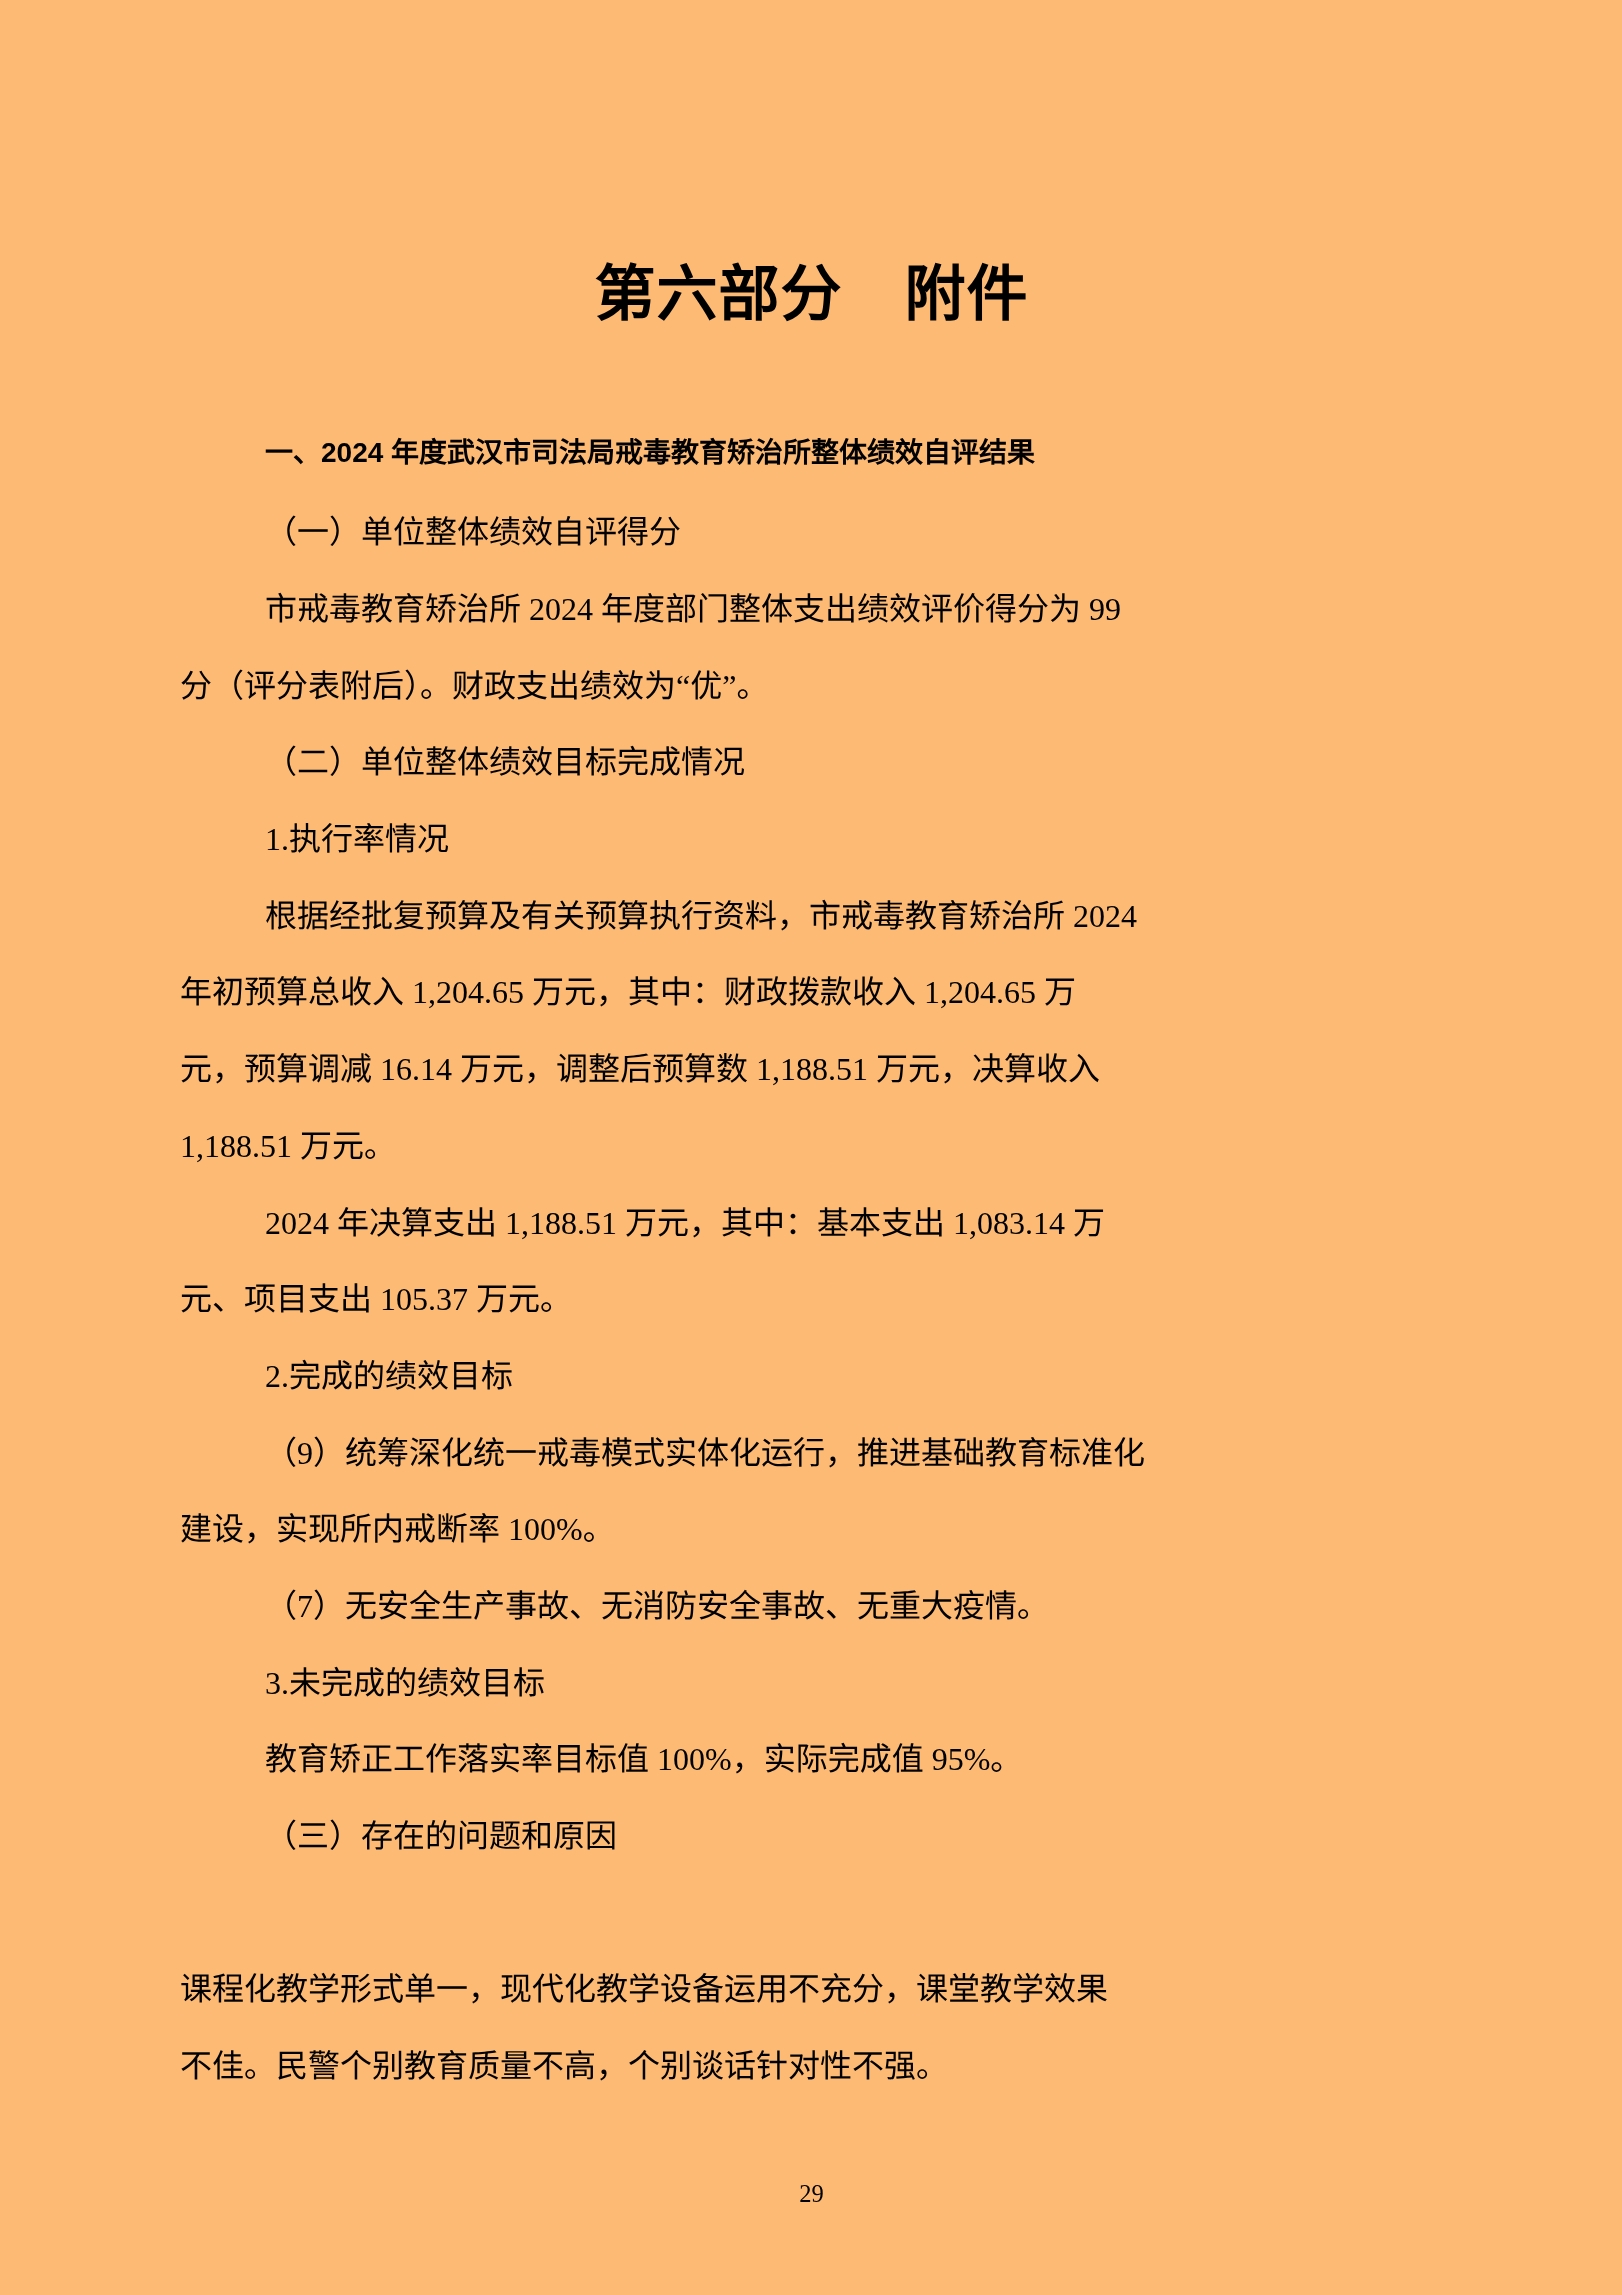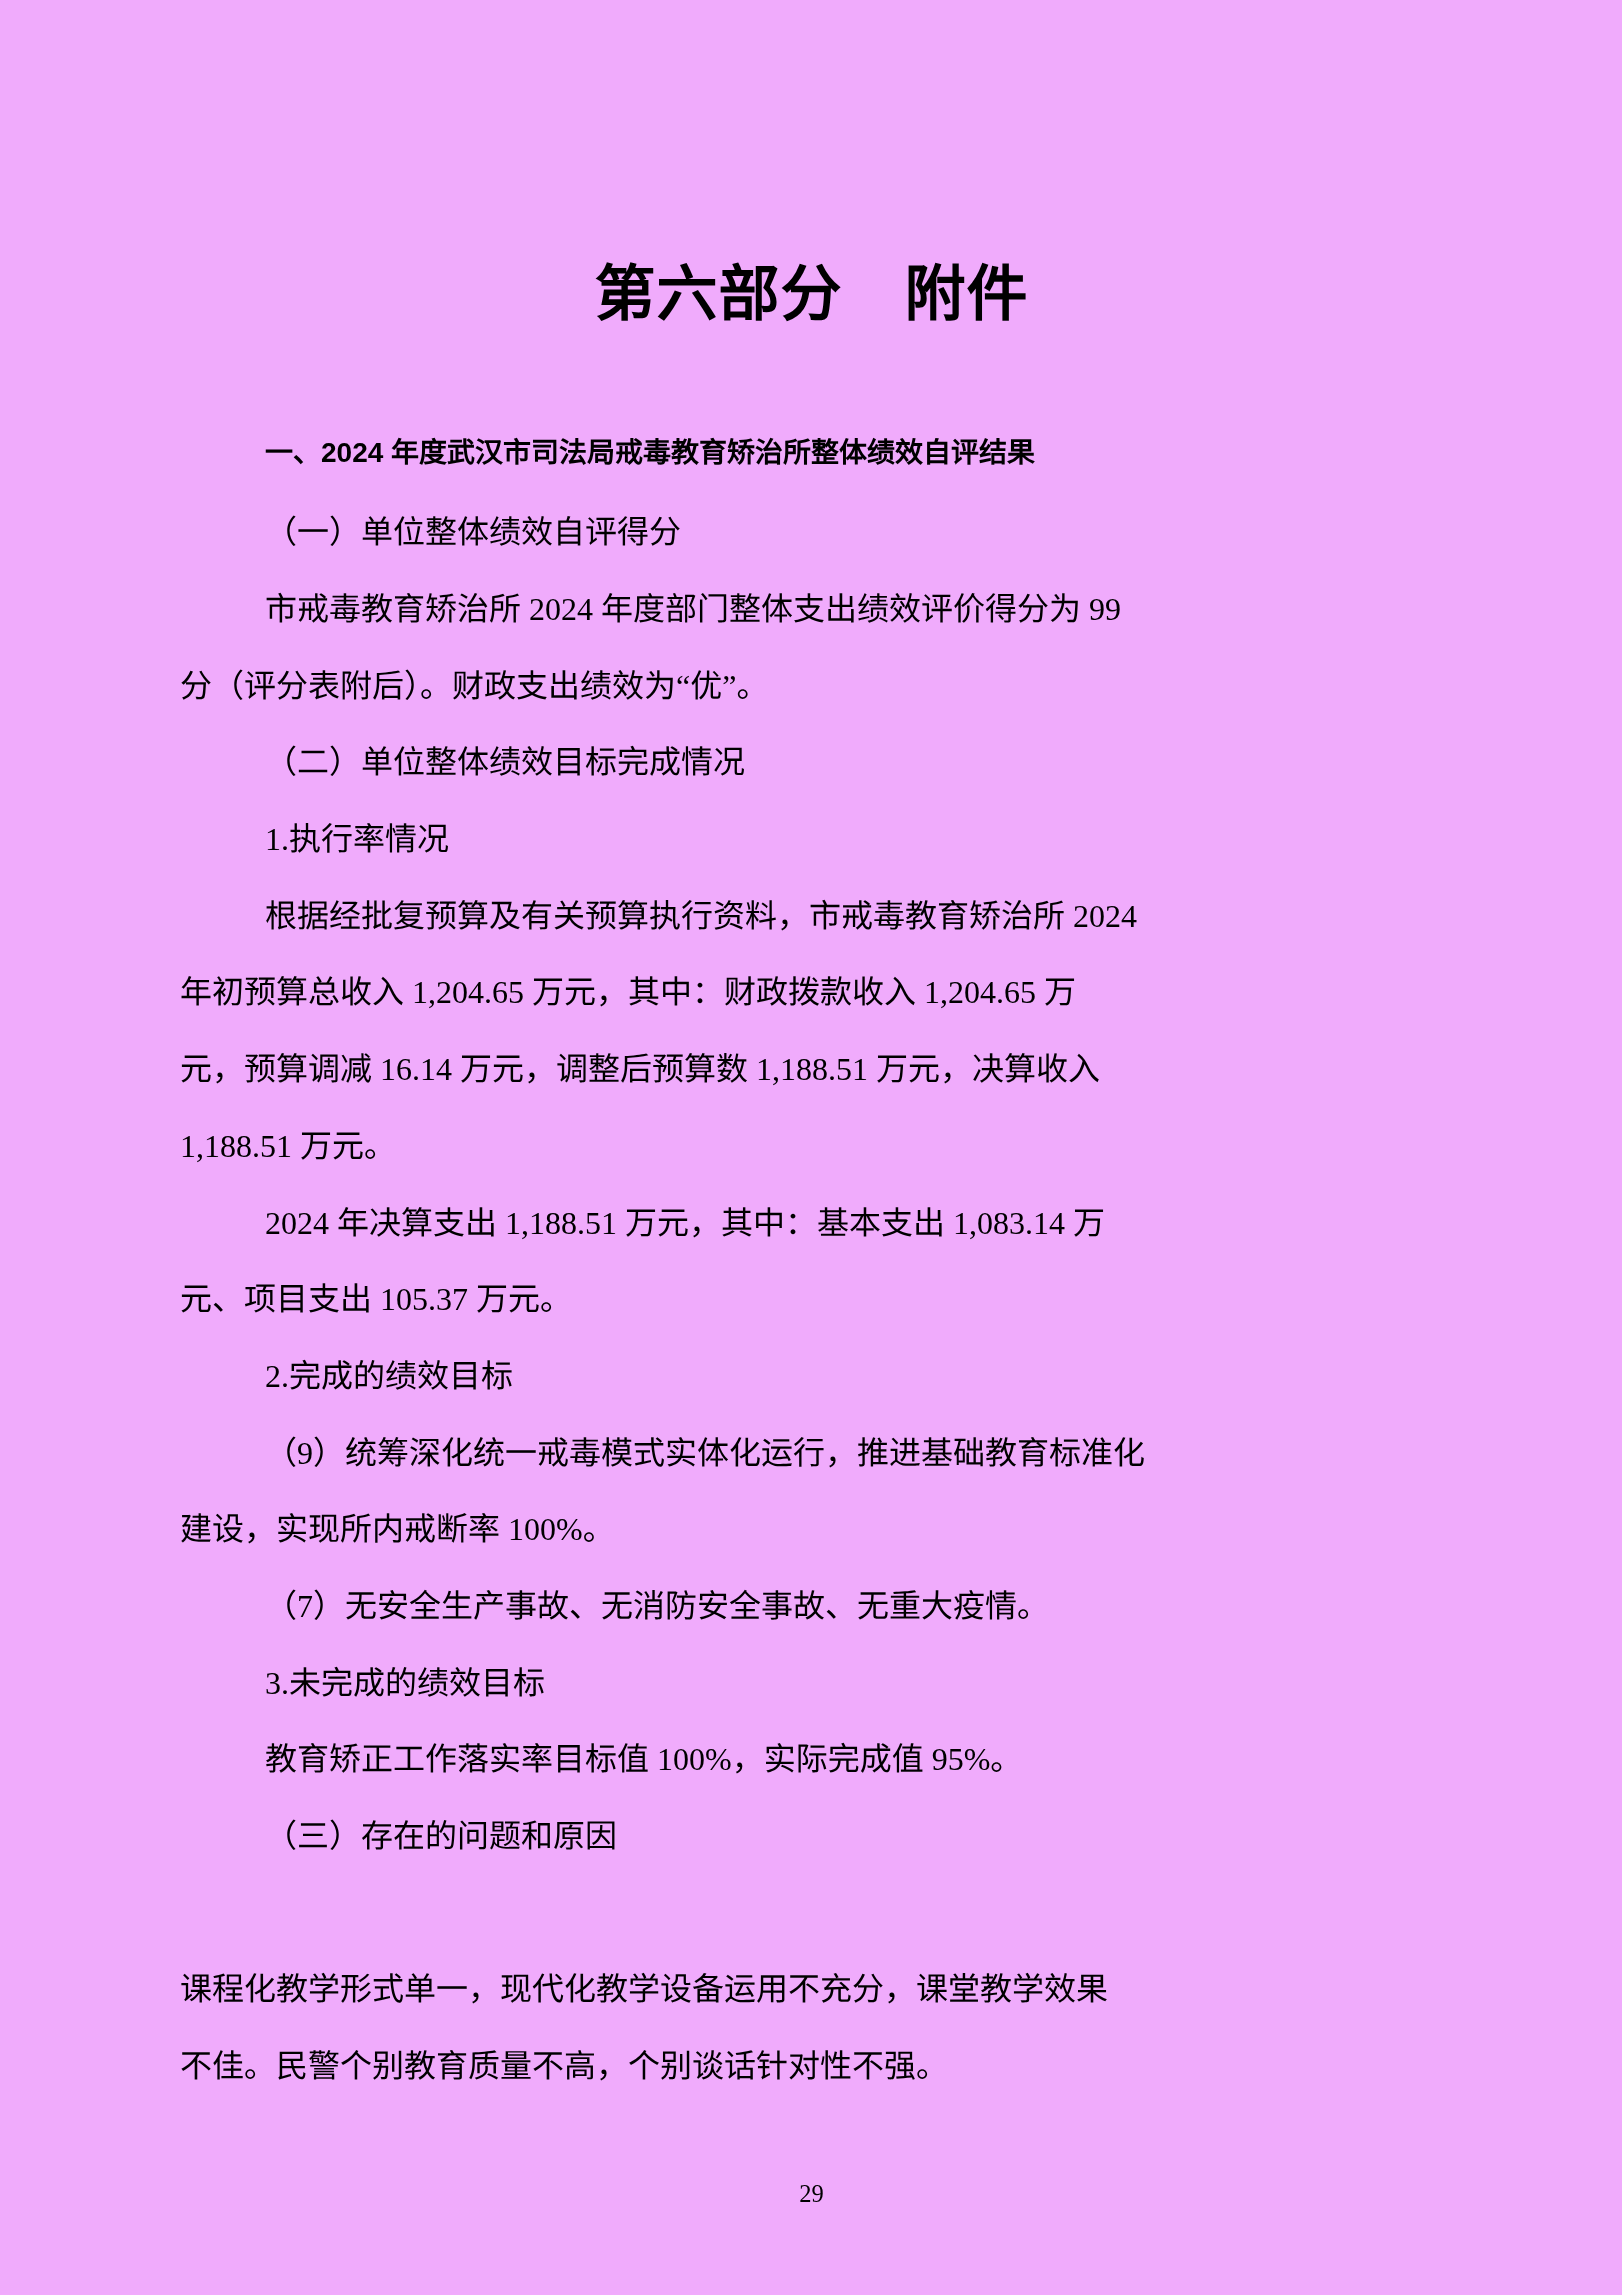--- a/index.html
+++ b/index.html
@@ -4,21 +4,21 @@
 <style>
   html, body {
     margin: 0;
     padding: 0;
     background: #ffffff;
   }
   .page {
     position: relative;
     width: 1623px;
     height: 2295px;
-    background: #f0abfc;
+    background: #fdba74;
     color: #000000;
     font-family: "Liberation Serif", "DejaVu Serif", serif;
     overflow: hidden;
   }
   
   .doc-title {
     position: absolute;
     top: 264px;
     left: 0;
     width: 100%;

